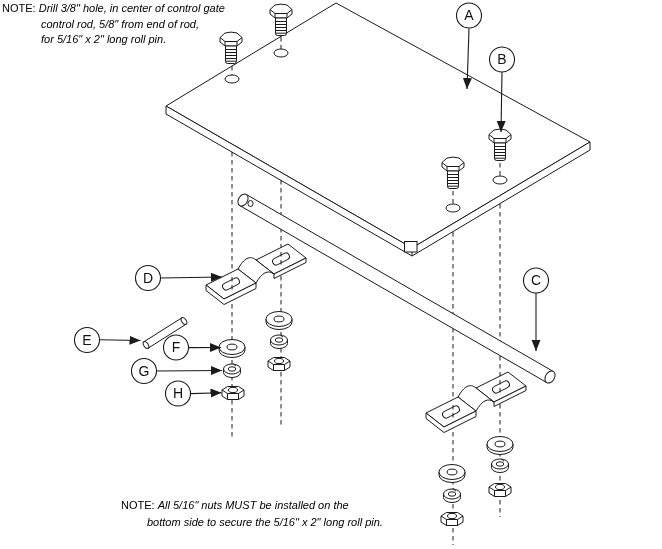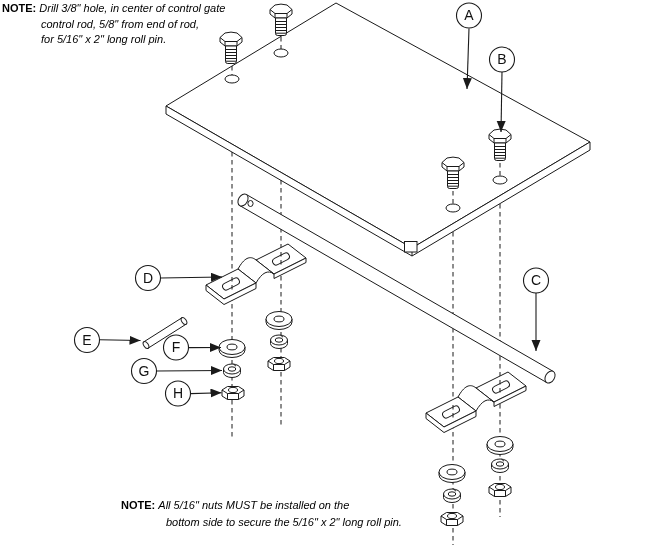--- a/index.html
+++ b/index.html
@@ -12,27 +12,27 @@
   .fw{fill:#ffffff;stroke:var(--line,#1a1a1a);stroke-width:1}
   .ln{fill:none;stroke:var(--line,#1a1a1a);stroke-width:1}
   .dash{fill:none;stroke:var(--line,#1a1a1a);stroke-width:1;stroke-dasharray:4.5 3.5}
   .leader{fill:none;stroke:var(--line,#1a1a1a);stroke-width:1.1;marker-end:url(#arrowhead)}
   .cc{fill:#ffffff;stroke:var(--line,#1a1a1a);stroke-width:1.1}
   .cl{font-family:"Liberation Sans",sans-serif;font-size:14px;fill:#111;text-anchor:middle}
 
   
   .note{position:absolute;font-size:11px;color:#000}
   .note-line{line-height:15.5px;white-space:nowrap}
-  .lbl{font-weight:bold;font-style:normal}
+  .lbl{font-weight:normal;font-style:normal}
   .txt{font-style:italic}
   .note-top{left:2px;top:1px}
   .note-top .indent{margin-left:39px}
   .note-bottom{left:121px;top:497px}
   .note-bottom .note-line{line-height:17px}
-  .note-bottom .indent{margin-left:45px}
+  .note-bottom .indent{margin-left:26px}
 </style>
 </head>
 <body style="background: rgb(255, 255, 255);">
 
 <div class="stage">
 
 <svg width="662" height="549" viewBox="0 0 662 549">
   <defs>
     <marker id="arrowhead" markerUnits="userSpaceOnUse" markerWidth="12" markerHeight="10" refX="11" refY="4.5" orient="auto">
       <path d="M0,0 L11,4.5 L0,9 Z" fill="#1a1a1a"></path>

